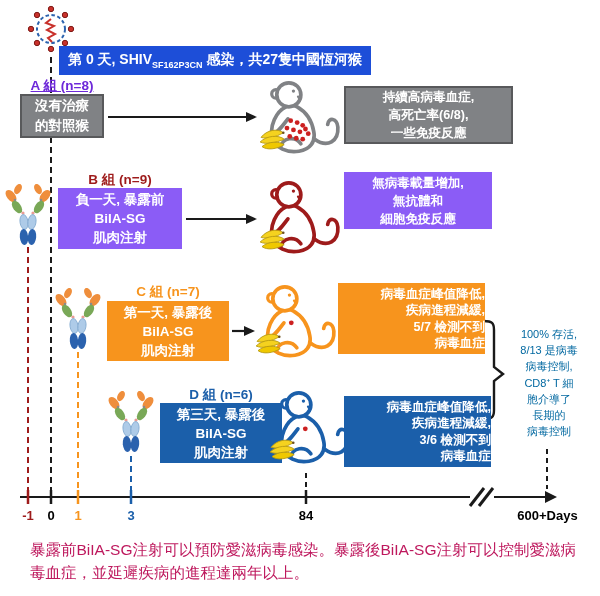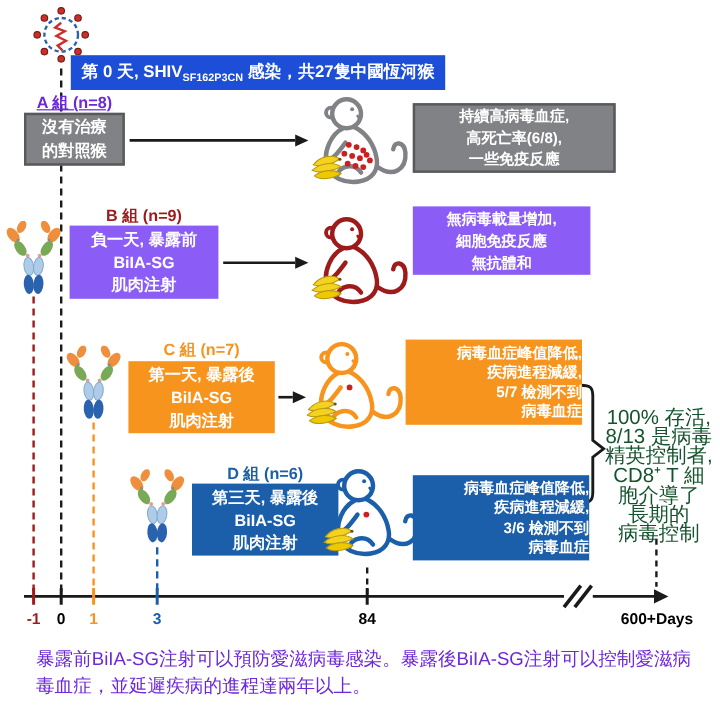--- a/index.html
+++ b/index.html
@@ -14,23 +14,23 @@
   .box{color:#fff;font-weight:bold;text-align:center;display:flex;
        flex-direction:column;justify-content:center;box-sizing:border-box;}
   .treat{font-size:13.5px;line-height:19px;}
   .out3{font-size:12.6px;line-height:18px;}
   .out4{font-size:12.6px;line-height:16.5px;text-align:right;}
   .bgA{background:#808285;border:2px solid #58595B;}
   .bgB{background:#8b5cf6;}
   .bgC{background:#F7941D;}
   .bgD{background:#1B5FAA;}
   .cA{color:#6d28d9;text-decoration:underline;} .cB{color:#9E1B1B;} .cC{color:#F7941D;} .cD{color:#1B5FAA;text-align:center;}
-  .note{font-size:17px;line-height:16.2px;text-align:center;color:#14532d;margin-top:14px;}
+  .note{font-size:11px;line-height:16.2px;text-align:center;color:#0369a1;}
   .tick{font-weight:bold;font-size:13px;text-align:center;}
-  .caption{font-size:15.5px;line-height:23px;color:#6d28d9;}
+  .caption{font-size:15.5px;line-height:23px;color:#be185d;}
   svg{display:block;}
 </style>
 </head>
 <body>
 
 <div id="fig">
 
   <svg width="0" height="0" style="position:absolute">
     <defs>
       <g id="monkey">
@@ -159,22 +159,22 @@
   <div class="abs box treat bgB" style="left:58px;top:188px;width:124px;height:61px">
     <div>負一天, 暴露前</div>
     <div>BiIA-SG</div>
     <div>肌肉注射</div>
   </div>
   <svg class="abs" style="left:256px;top:180px;color:#9E1B1B" width="86" height="74" viewBox="0 0 90 80">
       <use href="#monkey"></use>
     </svg>
   <div class="abs box out3 bgB" style="left:344px;top:172px;width:148px;height:57px">
     <div>無病毒載量增加,</div>
+    <div>無抗體和</div>
     <div>細胞免疫反應</div>
-    <div>無抗體和</div>
   </div>
 
   <svg class="abs" style="left:54px;top:288px" width="48" height="64" viewBox="0 0 48 64">
       <use href="#antibody"></use>
     </svg>
   <div class="abs grplabel cC" style="left:107px;top:283px;width:122px">C 組 (n=7)</div>
   <div class="abs box treat bgC" style="left:107px;top:301px;width:122px;height:60px">
     <div>第一天, 暴露後</div>
     <div>BiIA-SG</div>
     <div>肌肉注射</div>
@@ -206,21 +206,21 @@
   <div class="abs box out4 bgD" style="left:344px;top:396px;width:147px;height:71px">
     <div>病毒血症峰值降低,</div>
     <div>疾病進程減緩,</div>
     <div>3/6 檢測不到</div>
     <div>病毒血症</div>
   </div>
 
   <div class="abs note" style="left:500px;top:326px;width:98px">
     <div>100% 存活,</div>
     <div>8/13 是病毒</div>
-    <div>精英控制者,</div>
+    <div>病毒控制,</div>
     <div>CD8⁺ T 細</div>
     <div>胞介導了</div>
     <div>長期的</div>
     <div>病毒控制</div>
   </div>
 
   <div class="abs tick cB" style="left:16px;top:508px;width:24px">-1</div>
   <div class="abs tick" style="left:39px;top:508px;width:24px">0</div>
   <div class="abs tick cC" style="left:66px;top:508px;width:24px">1</div>
   <div class="abs tick cD" style="left:119px;top:508px;width:24px">3</div>

